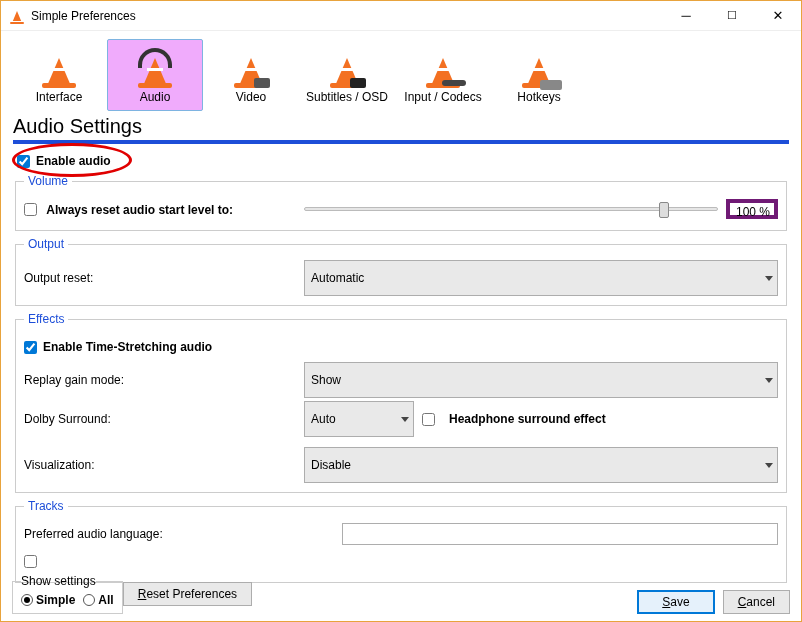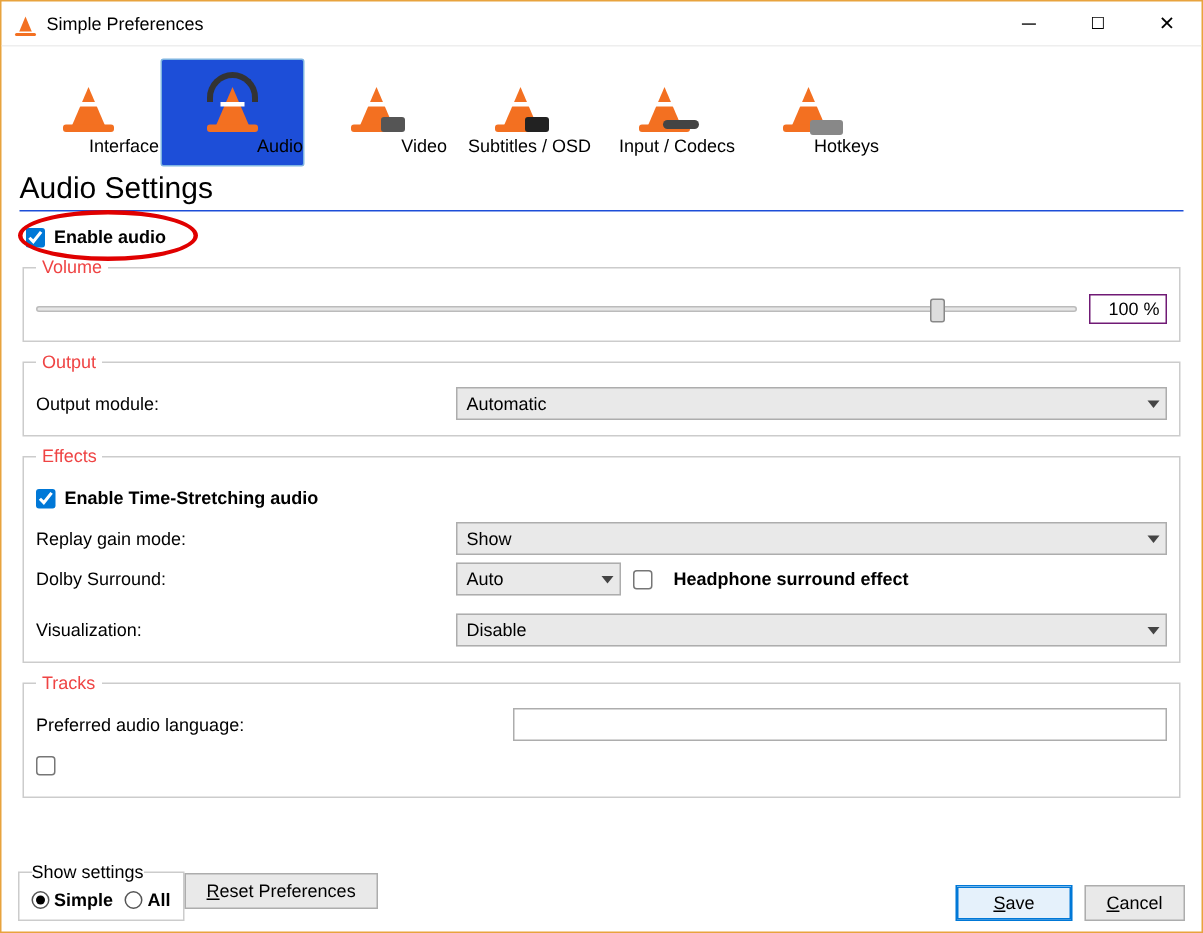--- a/index.html
+++ b/index.html
@@ -5,58 +5,58 @@
   * { box-sizing: border-box; margin: 0; padding: 0; }
   body { width: 802px; height: 622px; font-family: "Segoe UI", Tahoma, sans-serif; font-size: 12px; color: #000; background: #fff; border: 1px solid #e8a33d; overflow: hidden; }
 
   .titlebar { display: flex; align-items: center; height: 30px; padding-left: 8px; border-bottom: 1px solid #eee; }
   .titlebar .t-icon { width: 16px; height: 16px; margin-right: 6px; }
   .titlebar .t-text { flex: 1; font-size: 12px; }
   .titlebar .t-btns { display: flex; }
   .titlebar .t-btns span { width: 46px; height: 30px; display: flex; align-items: center; justify-content: center; font-family: sans-serif; font-size: 13px; }
 
   .tabstrip { display: flex; padding: 8px 10px 0 10px; }
-  .tab { width: 96px; text-align: right; padding: 6px 0; border: 1px solid transparent; border-radius: 2px; }
-  .tab.selected { background: #1d4ed8; border: 1px solid #7eb4e1; }
+  .tab { width: 96px; text-align: center; padding: 6px 0; border: 1px solid transparent; border-radius: 2px; }
+  .tab.selected { background: #f0abfc; border: 1px solid #7eb4e1; }
   .tab .tab-icon { width: 42px; height: 42px; margin: 0 auto 2px; position: relative; }
   .tab .tab-label { font-size: 12px; }
 
   
   .cone { position: absolute; left: 50%; transform: translateX(-50%); bottom: 2px; width: 0; height: 0; border-left: 12px solid transparent; border-right: 12px solid transparent; border-bottom: 28px solid #f37021; }
   .cone::after { content: ""; position: absolute; left: -8px; top: 10px; width: 16px; height: 3px; background: #fff; }
   .cone-base { position: absolute; left: 50%; transform: translateX(-50%); bottom: 0; width: 34px; height: 5px; background: #f37021; border-radius: 2px; }
   
   .hp { position: absolute; left: 50%; top: 2px; transform: translateX(-50%); width: 34px; height: 20px; border: 4px solid #333; border-bottom: none; border-radius: 20px 20px 0 0; }
   
   .clip { position: absolute; right: 2px; bottom: 0; width: 16px; height: 10px; background: #555; border-radius: 2px; }
   
   .kbd { position: absolute; right: -2px; bottom: -2px; width: 22px; height: 10px; background: #888; border-radius: 2px; }
   
   .cable { position: absolute; right: -2px; bottom: 2px; width: 24px; height: 6px; background: #444; border-radius: 3px; }
 
   .content { padding: 4px 12px 0 12px; }
-  h2.page-title { font-size: 20px; font-weight: normal; border-bottom: 1px solid #1d4ed8; padding-bottom: 2px; }
+  h2.page-title { font-size: 20px; font-weight: normal; border-bottom: 4px solid #1d4ed8; padding-bottom: 2px; }
 
   .enable-row { margin: 10px 0 6px 4px; display: flex; align-items: center; position: relative; }
   .highlight-ellipse { position: absolute; left: -5px; top: -11px; width: 120px; height: 34px; border: 3px solid #e00000; border-radius: 50% / 50%; pointer-events: none; }
 
   fieldset.group { border: 1px solid #ccc; margin: 6px 2px; padding: 6px 8px; }
-  fieldset.group legend { padding: 0 4px; color: #ef4444; font-size: 12px; }
+  fieldset.group legend { padding: 0 4px; color: #1d4ed8; font-size: 12px; }
   .row { display: flex; align-items: center; min-height: 24px; margin: 3px 0; }
   .row .lab { width: 280px; }
   .row .ctrl { flex: 1; display: flex; align-items: center; gap: 8px; }
 
   input[type=checkbox] { width: 13px; height: 13px; margin-right: 6px; vertical-align: middle; accent-color: #0078d7; }
   label { vertical-align: middle; font-weight: bold; }
 
   .slider-track { position: relative; flex: 1; height: 4px; background: #e6e6e6; border: 1px solid #bbb; border-radius: 2px; }
   .slider-thumb { position: absolute; top: -6px; width: 10px; height: 16px; background: #ddd; border: 1px solid #888; border-radius: 2px; }
-  .slider-val { width: 52px; text-align: right; padding-right: 4px; border: 1px solid #701a75; height: 20px; line-height: 18px; background: #fff; }
-
-  .select { display: flex; align-items: center; justify-content: space-between; height: 22px; background: #e9e9e9; border: 1px solid #adadad; padding: 0 4px 0 6px; }
+  .slider-val { width: 52px; text-align: right; padding-right: 4px; border: 4px solid #701a75; height: 20px; line-height: 18px; background: #fff; }
+
+  .select { display: flex; align-items: center; justify-content: space-between; height: 36px; background: #e9e9e9; border: 1px solid #adadad; padding: 0 4px 0 6px; }
   .select.small { width: 110px; flex: none; }
   .select .caret { width: 0; height: 0; border-left: 4px solid transparent; border-right: 4px solid transparent; border-top: 5px solid #444; }
 
   .spin { display: flex; align-items: center; width: 86px; height: 22px; border: 1px solid #adadad; background: #fff; }
   .spin .spin-val { flex: 1; text-align: right; padding-right: 6px; }
   .spin .spin-btns { width: 14px; height: 100%; border-left: 1px solid #adadad; background: #eee; display: flex; flex-direction: column; }
   .spin .spin-btns span { flex: 1; display: flex; align-items: center; justify-content: center; font-size: 7px; line-height: 1; }
 
   .textinput { flex: 1; height: 22px; border: 1px solid #adadad; background: #fff; }
 
@@ -144,33 +144,37 @@
 
   <div class="enable-row">
     <span class="highlight-ellipse"></span>
     <input type="checkbox" checked="" style="">
     <label>Enable audio</label>
   </div>
 
   <fieldset class="group">
     <legend>Volume</legend>
     <div class="row">
+      <span class="lab">
+        <input type="checkbox" style="">
+        <label>Always reset audio start level to:</label>
+      </span>
       <div class="ctrl">
         <div class="slider-track">
           <div class="slider-thumb" style="left:86%;"></div>
         </div>
         <div class="slider-val">100 %</div>
       </div>
     </div>
   </fieldset>
 
   <fieldset class="group">
     <legend>Output</legend>
     <div class="row">
-      <span class="lab">Output module:</span>
+      <span class="lab">Output reset:</span>
       <div class="ctrl">
         <div class="select" style="flex:1">
           <span>Automatic</span>
           <span class="caret"></span>
         </div>
       </div>
     </div>
   </fieldset>
 
   <fieldset class="group">

